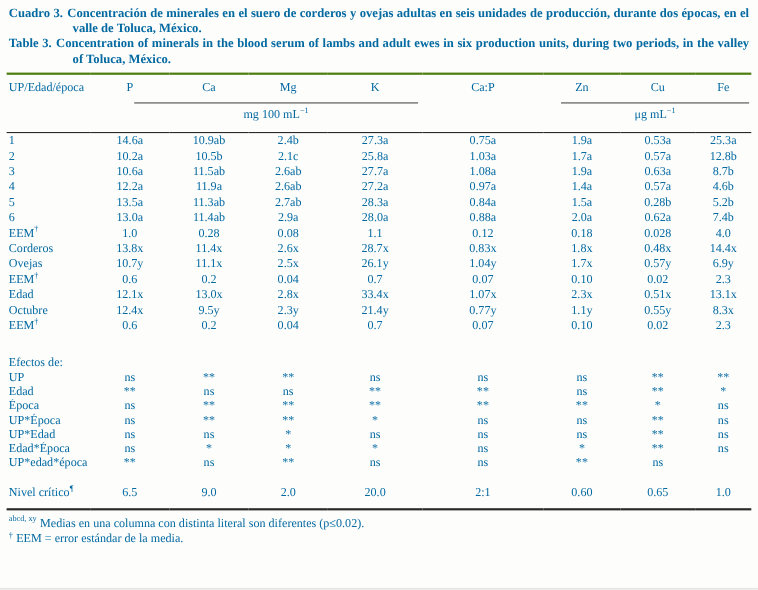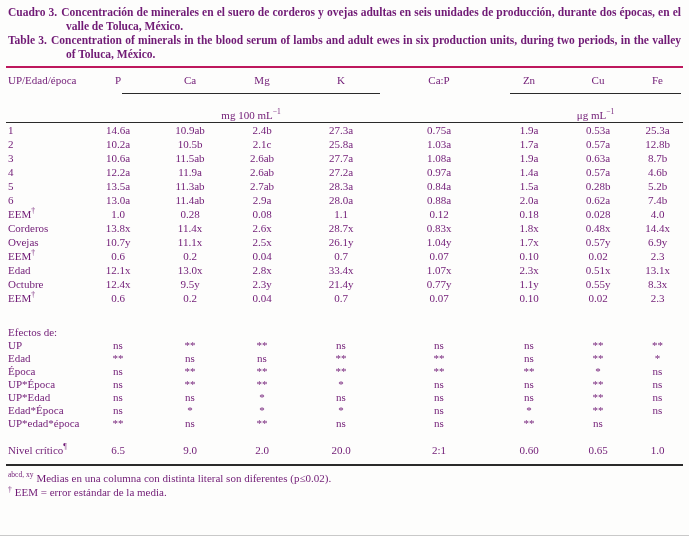--- a/index.html
+++ b/index.html
@@ -1,44 +1,44 @@
 <!DOCTYPE html>
 <html><head>
 <meta charset="utf-8">
 <style>
   html,body{margin:0;padding:0;background:#fff;}
   .page{
     width:689px;height:536px;box-sizing:border-box;
-    background:#fdfdfc;color:#701a75;
+    background:#fdfdfc;color:#0369a1;
     font-family:"Liberation Serif","DejaVu Serif",serif;
     padding:6px 6px 0 6px;overflow:hidden;position:relative;
     border-bottom:1px solid #c9c9c9;
   }
   
   .caption p{
     margin:0 2px 1px 2px;font-weight:bold;font-size:11.5px;line-height:13.5px;
     text-align:justify;padding-left:58px;text-indent:-58px;
   }
   .cap-label{padding-right:4px;}
   
   table{
     border-collapse:collapse;table-layout:fixed;width:677px;
-    margin-top:5px;border-top:2px solid #be185d;
+    margin-top:5px;border-top:2px solid #4d7c0f;
   }
   th,td{
     font-weight:normal;font-size:11px;line-height:14px;padding:0;
     text-align:center;overflow:hidden;white-space:nowrap;
   }
   thead th{vertical-align:middle;}
   th.stub{text-align:left;padding-left:2px;}
   th.stub,th.midcol,td.unit-cell{border-bottom:1.5px solid #2a2a2a;}
   tr.hdr-top th{padding-top:5px;height:20px;vertical-align:top;}
   th.stub,th.midcol{vertical-align:middle;padding-top:0;}
   td.unit-cell{height:27px;vertical-align:top;}
-  .unit-rule{border-top:1px solid #2a2a2a;padding-top:14px;text-align:center;}
+  .unit-rule{border-top:1px solid #2a2a2a;padding-top:3px;text-align:center;}
   .unit-rule.mg{margin:0 4px 0 40px;}
   .unit-rule.ug{margin:0 2px 0 16px;}
   sup{font-size:7.5px;line-height:0;}
   td.lbl{text-align:left;padding-left:2px;}
   tr.data-row td{height:14px;}
   tr.fx-row td{height:13px;line-height:13px;}
   tr.spacer-a td{height:21px;}
   tr.spacer-b td{height:7px;}
   tr.critical td{height:16px;padding-top:5px;padding-bottom:6px;border-bottom:2px solid #2a2a2a;}
   

